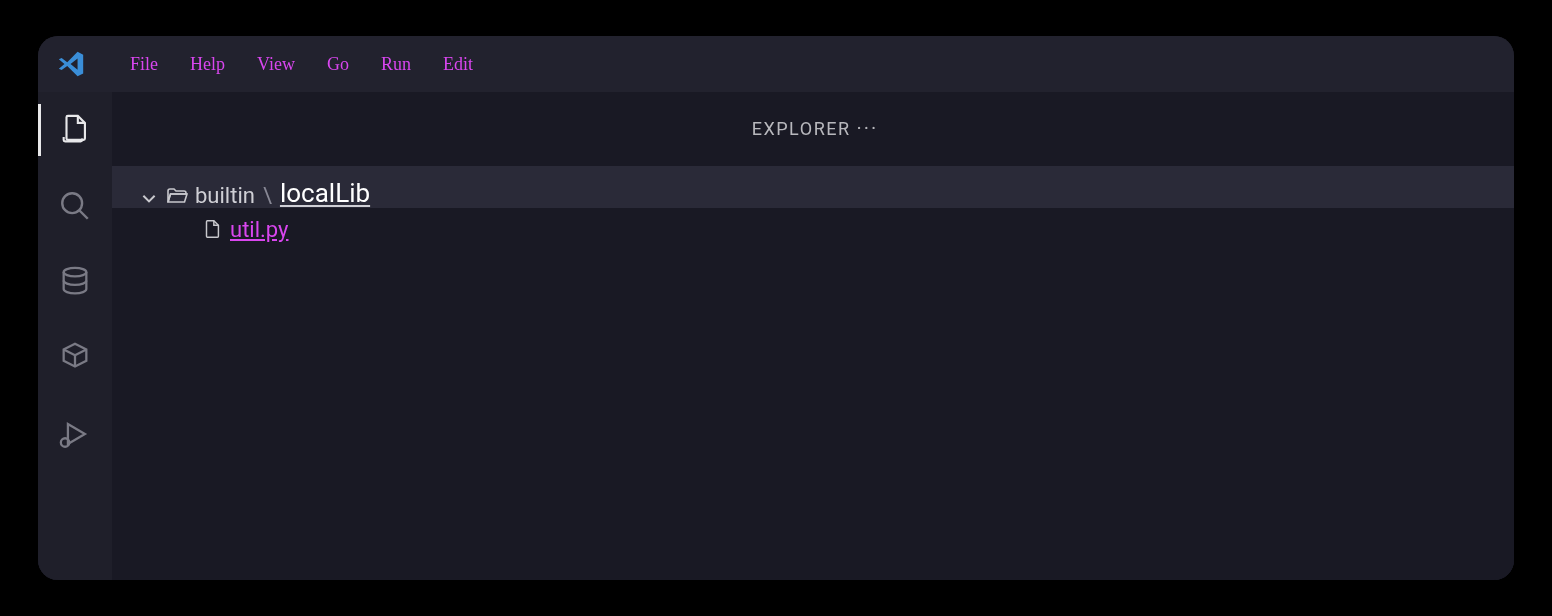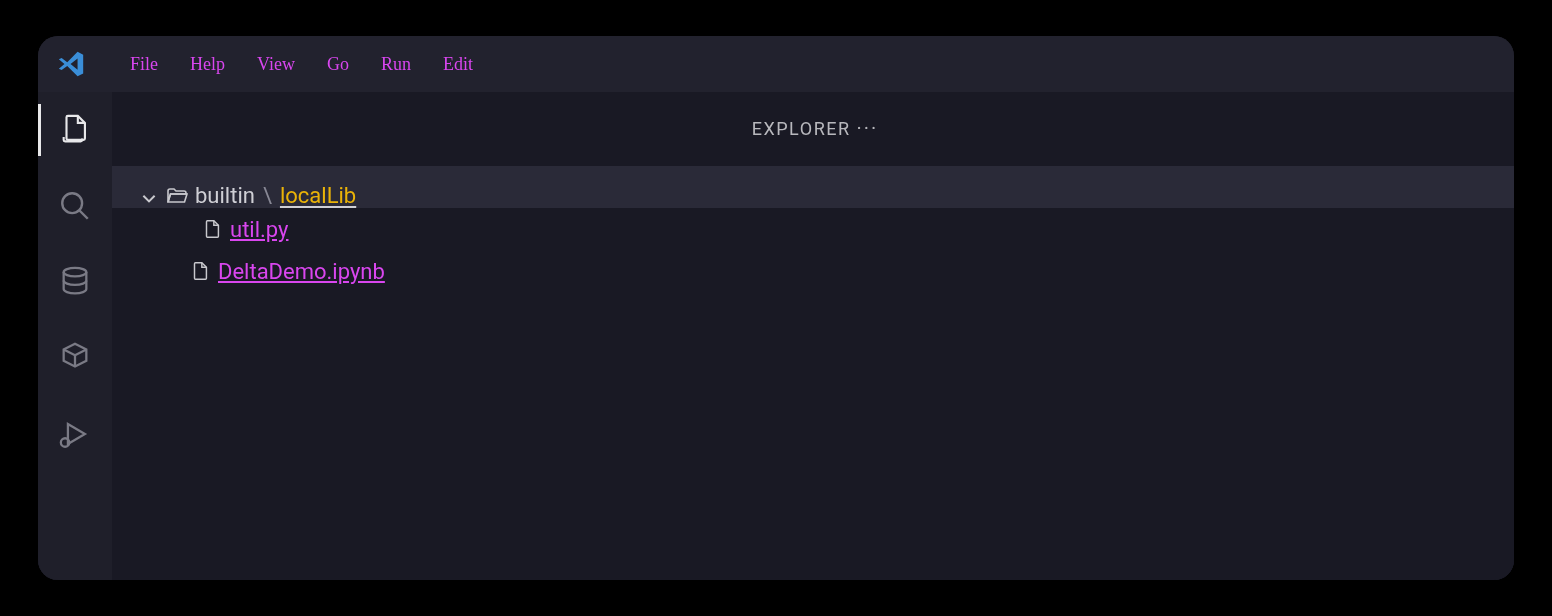--- a/index.html
+++ b/index.html
@@ -160,22 +160,22 @@
     .compact-path {
       color: #cfcfd5;
       font-size: 22px;
     }
     .compact-sep {
       color: #888895;
       font-size: 22px;
       margin: 0 2px;
     }
     .compact-leaf {
-      color: #eab308;
-      font-size: 22px;
+      color: #ffffff;
+      font-size: 26px;
       text-decoration: underline;
       text-decoration-color: #cfcfd5;
       text-underline-offset: 3px;
       margin-top: 36px;
     }
   </style>
 </head>
 <body>
 
 <div class="window">
@@ -268,25 +268,16 @@
         <div class="tree-row depth-1">
           <span class="icon">
             <svg width="22" height="22" viewBox="0 0 24 24" fill="none" stroke="currentColor" stroke-width="1.6">
               <path d="M14 3 H7 a1 1 0 0 0 -1 1 v16 a1 1 0 0 0 1 1 h11 a1 1 0 0 0 1 -1 V8 Z"></path>
               <path d="M14 3 v5 h5"></path>
             </svg>
           </span>
           <span class="row-label">util.py</span>
         </div>
 
-        <div class="tree-row depth-0b">
-          <span class="icon">
-            <svg width="22" height="22" viewBox="0 0 24 24" fill="none" stroke="currentColor" stroke-width="1.6">
-              <path d="M14 3 H7 a1 1 0 0 0 -1 1 v16 a1 1 0 0 0 1 1 h11 a1 1 0 0 0 1 -1 V8 Z"></path>
-              <path d="M14 3 v5 h5"></path>
-            </svg>
-          </span>
-          <span class="row-label">DeltaDemo.ipynb</span>
-        </div>
       </div>
     </div>
   </div>
 </div>
 
 </body></html>

